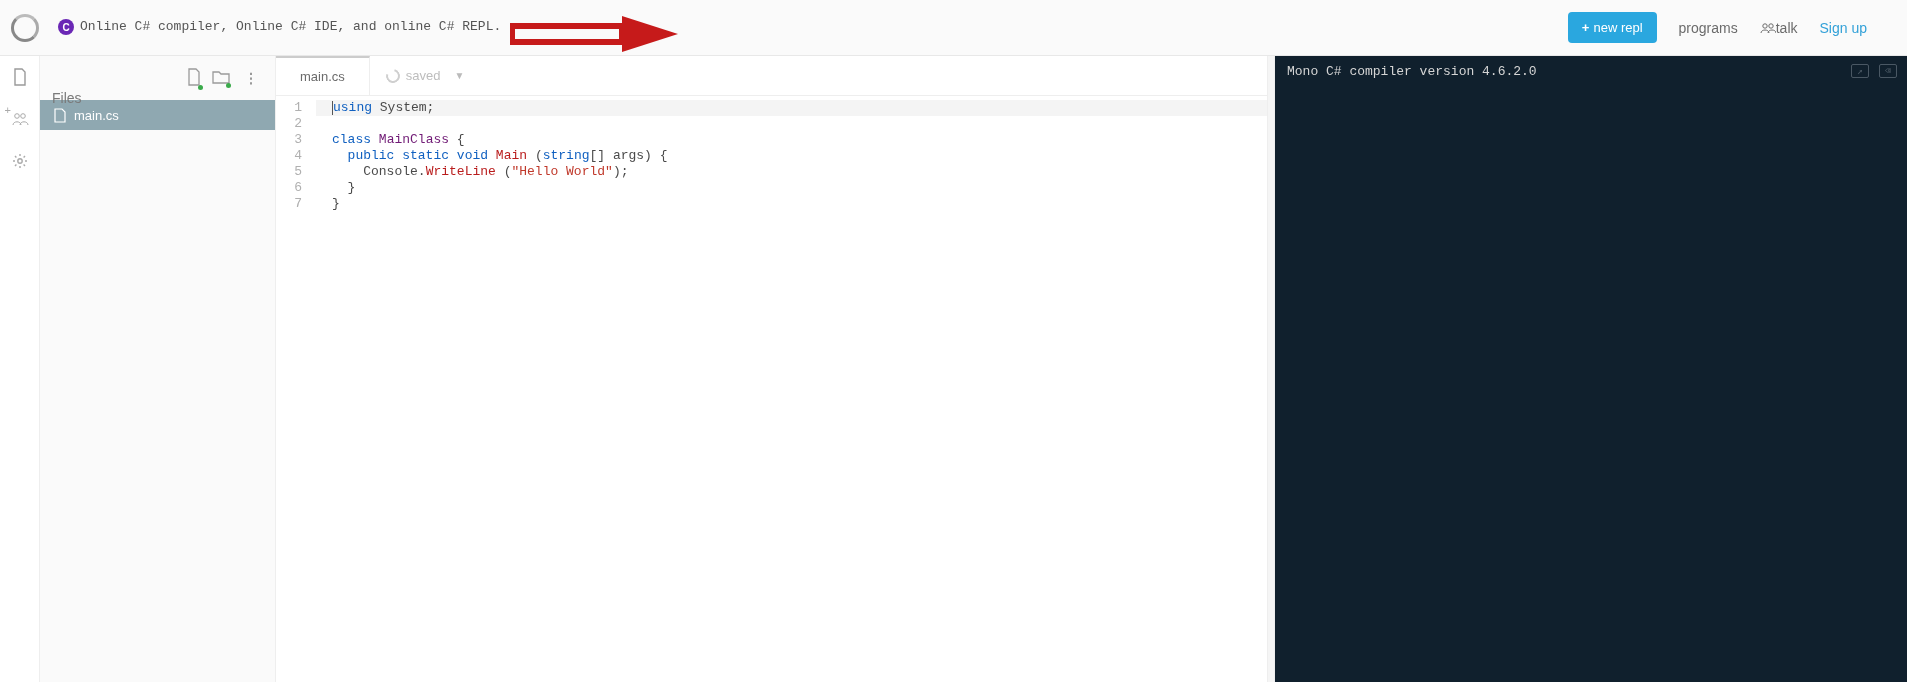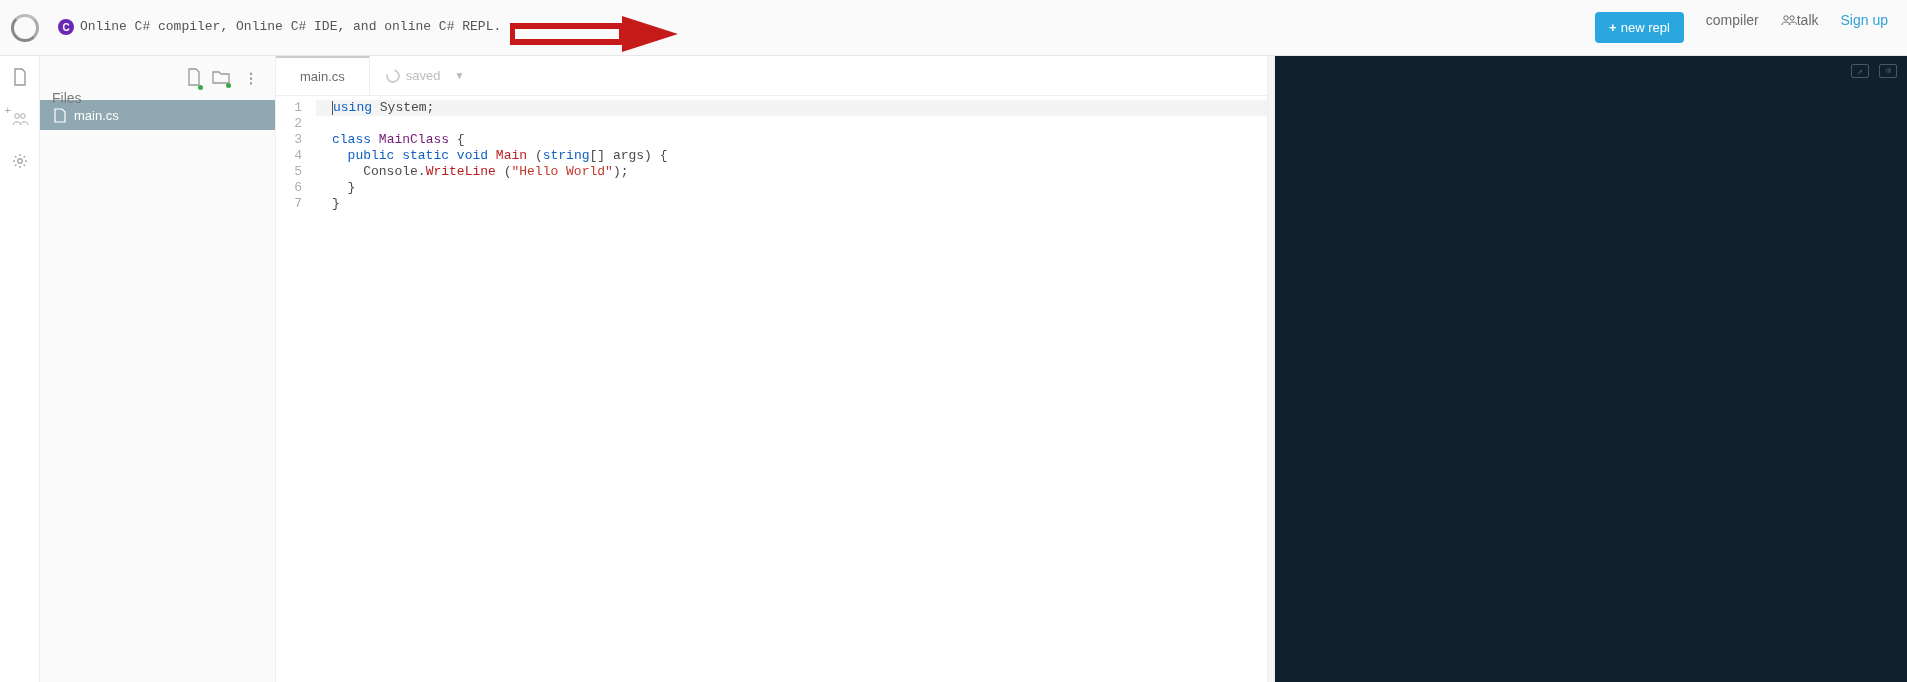--- a/index.html
+++ b/index.html
@@ -14,21 +14,21 @@
   .c-badge { background:#6a27b5; color:#fff; width:16px; height:16px; border-radius:50%; font-size:10px; display:inline-flex; align-items:center; justify-content:center; margin-right:6px; font-weight:bold; font-family:sans-serif; }
   .title-line2 { font-size: 11px; color: #9a9a9a; padding-left:22px; }
 
   .header-center { position:absolute; left:580px; display:flex; height:56px; }
   .hbtn { display:flex; align-items:center; justify-content:center; padding:0 28px; font-size:14px; color:#6b6b6b; cursor:pointer; border-bottom:3px solid transparent; background:#fafafa; }
   .hbtn.save { background:#f1f1f1; border-right:1px solid #e8e8e8; }
   .hbtn.run { background:#e8f4ea; color:#5da06a; border-bottom:3px solid #66aa72; border-right:1px solid #e8e8e8; }
   .hbtn.share { background:#eeeeee; border-right:1px solid #e8e8e8; }
   .hbtn svg, .hbtn .glyph { margin-left:8px; }
 
-  .header-right { margin-left:auto; display:flex; align-items:flex-start; gap:22px; padding-right:19px; font-size:14px; color:#6b6b6b; }
+  .header-right { margin-left:auto; display:flex; align-items:center; gap:22px; padding-right:40px; font-size:14px; color:#6b6b6b; }
   .new-repl-btn { background:#2aa7df; color:#fff; border-radius:4px; padding:8px 14px; cursor:pointer; font-size:13px; }
   .new-repl-btn .plus { font-weight:bold; margin-right:4px; }
   .talk { display:flex; align-items:center; cursor:pointer; }
   .link { cursor:pointer; }
   .signup { color:#33a1d8; cursor:pointer; }
 
   
   .arrow { position:absolute; top:16px; left:510px; z-index:50; pointer-events:none; }
 
   
@@ -82,21 +82,21 @@
   <div class="title-area">
     <div class="title-line1">
       <span class="c-badge">C</span>
       <span>Online C# compiler, Online C# IDE, and online C# REPL.</span>
     </div>
   </div>
 
 
   <div class="header-right">
     <div class="new-repl-btn"><span class="plus">+</span><span>new repl</span></div>
-    <div class="link">compiler</div>
+    <div class="link">programs</div>
     <div class="talk">
       <svg width="16" height="12" viewBox="0 0 16 12">
           <circle cx="5" cy="4" r="2.2" fill="none" stroke="#6b6b6b"></circle>
           <circle cx="11" cy="4" r="2.2" fill="none" stroke="#6b6b6b"></circle>
           <path d="M1 11c0-2 2-3 4-3s4 1 4 3M8 11c0-2 2-3 4-3s4 1 4 3" fill="none" stroke="#6b6b6b"></path>
         </svg>
       <span>talk</span>
     </div>
     <div class="signup">Sign up</div>
   </div>
@@ -181,14 +181,15 @@
     </div>
   </div>
 
   <div class="gutter-drag"></div>
 
   <div class="console">
     <div class="console-topicons">
       <div class="ci">↗</div>
       <div class="ci">⌫</div>
     </div>
+    <div>Mono C# compiler version 4.6.2.0</div>
   </div>
 </div>
 
 </body></html>

